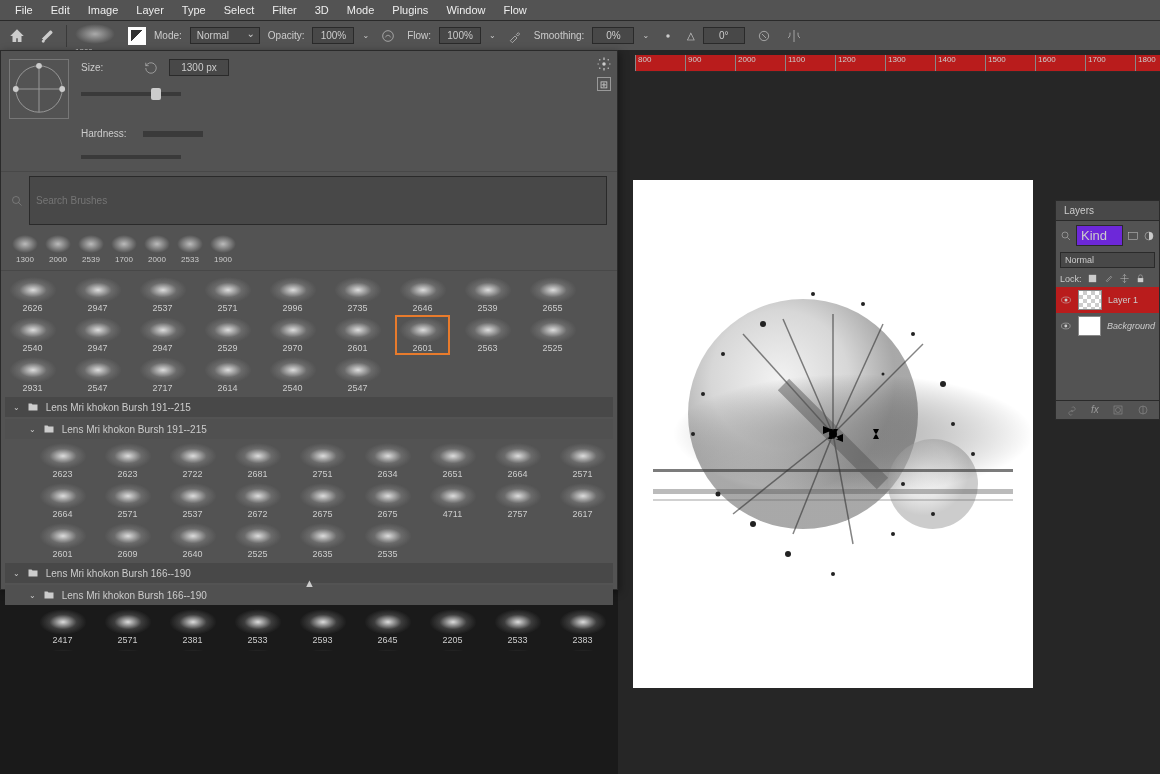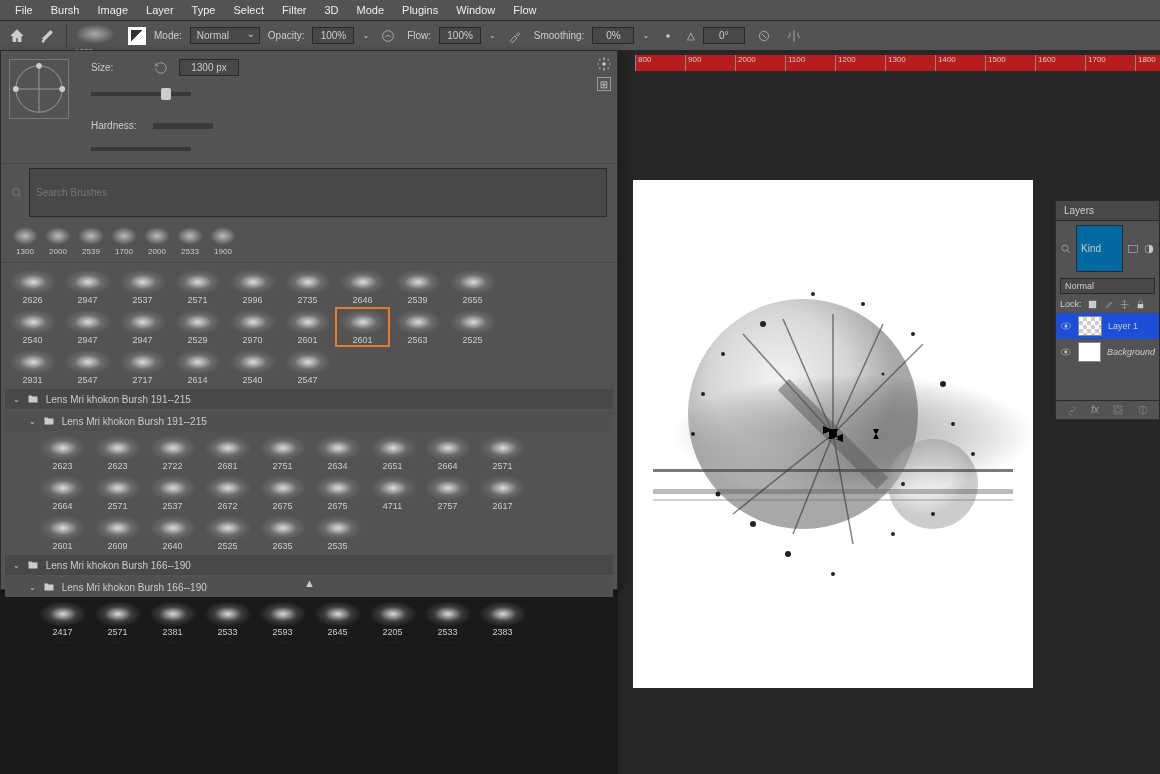--- a/index.html
+++ b/index.html
@@ -9,21 +9,21 @@
 .optbar{background:#535353;height:30px;border-top:1px solid #2a2a2a;display:flex;align-items:center;padding:0 6px;gap:8px;font-size:10px}
 .optbar .icbtn{width:22px;height:22px;display:flex;align-items:center;justify-content:center;border:1px solid transparent}
 .optbar .sep{width:1px;height:22px;background:#3a3a3a}
 .optbar .dd{background:#484848;border:1px solid #2a2a2a;padding:2px 18px 2px 6px;font-size:10px;position:relative;min-width:70px}
 .optbar .dd::after{content:"⌄";position:absolute;right:4px;top:0}
 .optbar .num{background:#484848;border:1px solid #2a2a2a;padding:2px 4px;width:42px;text-align:center;font-size:10px}
 .optbar .lbl{font-size:10px;color:#ccc}
 .homeic{width:18px;height:18px}
 
 .brushpanel{position:absolute;left:0;top:50px;width:618px;height:540px;background:#535353;border:1px solid #2a2a2a;z-index:10;box-shadow:2px 2px 8px rgba(0,0,0,0.4)}
-.bp-top{display:flex;padding:8px;gap:22px}
+.bp-top{display:flex;padding:8px;gap:12px}
 .bp-prev{width:60px;height:60px;border:1px solid #777;background:#535353;position:relative}
 .bp-prev svg{width:100%;height:100%}
 .bp-sliders{flex:1}
 .bp-row{display:flex;align-items:center;gap:10px;margin-bottom:12px}
 .bp-row .lb{width:52px;font-size:10px;color:#ccc}
 .bp-row .reset{width:16px;height:14px}
 .bp-row .val{background:#484848;border:1px solid #2a2a2a;padding:2px 4px;width:60px;font-size:10px;text-align:center}
 .bp-slider{position:relative;height:12px;width:100px}
 .bp-track{position:absolute;top:4px;left:0;right:0;height:4px;background:#3a3a3a}
 .bp-thumb{position:absolute;top:0;width:10px;height:12px;background:#ccc;border-radius:2px}
@@ -36,63 +36,63 @@
 
 .bp-recent{display:flex;padding:6px 10px;gap:5px;flex-wrap:nowrap;border-bottom:1px solid #484848}
 .bp-recent .rb{display:flex;flex-direction:column;align-items:center;width:28px}
 .bp-recent .rb .th{width:26px;height:18px;background:radial-gradient(ellipse,#bbb 0%,transparent 70%);margin-bottom:2px}
 .bp-recent .rb .lb{font-size:8px;color:#ccc}
 
 .bp-grid{padding:4px;overflow-y:auto;height:380px;position:relative}
 .bp-grid::-webkit-scrollbar{width:10px}
 .bp-grid::-webkit-scrollbar-track{background:#484848}
 .bp-grid::-webkit-scrollbar-thumb{background:#6a6a6a}
-.brow{display:flex;gap:0}
+.brow{display:flex;gap:10px}
 .bcell{width:55px;height:40px;display:flex;flex-direction:column;align-items:center;justify-content:end;cursor:pointer;position:relative;padding-bottom:2px}
 .bcell.sel{outline:2px solid #e87b2c;outline-offset:-2px}
 .bcell .th{width:48px;height:26px;background:radial-gradient(ellipse,#ddd 0%,rgba(200,200,200,0.2) 40%,transparent 70%);position:absolute;top:2px}
 .bcell .lb{font-size:9px;color:#ccc}
 .folder-hdr{display:flex;align-items:center;gap:6px;padding:4px 8px;background:#484848;font-size:10px;cursor:pointer;margin:2px 0}
 .folder-hdr.sub{padding-left:24px;background:#505050}
 .folder-hdr .chev{font-size:8px}
 .folder-hdr .fic{width:14px;height:12px}
 
 .bp-handle{position:absolute;bottom:2px;left:50%;transform:translateX(-50%);width:10px;height:10px;color:#ccc}
 
 .canvas-area{position:absolute;left:618px;top:50px;right:0;bottom:0;background:#262626}
 .ruler-h{position:absolute;top:5px;left:17px;right:0;height:17px;background:#b91c1c;border-bottom:1px solid #2a2a2a;display:flex;overflow:hidden}
 .ruler-h .tick{position:relative;width:50px;flex-shrink:0;border-left:1px solid #888;font-size:8px;padding-left:2px;color:#ccc}
 .cv{position:absolute;top:130px;left:15px;width:400px;height:508px;background:#fff}
 .art{position:absolute;inset:0;display:flex;align-items:center;justify-content:center}
 
 .layers{position:absolute;right:0;top:200px;width:105px;height:220px;background:#535353;border:1px solid #2a2a2a;overflow:hidden}
 .layers .tab{background:#484848;padding:4px 8px;font-size:10px;border-bottom:1px solid #2a2a2a}
 .layers .flt{display:flex;align-items:center;padding:4px;gap:4px}
-.layers .flt .dd2{background:#0369a1;border:1px solid #2a2a2a;padding:17px 4px;font-size:10px;flex:1}
+.layers .flt .dd2{background:#6d28d9;border:1px solid #2a2a2a;padding:2px 4px;font-size:13px;flex:1}
 .layers .flt .ic{width:12px;height:12px}
 .layers .blend{padding:2px 4px}
 .layers .blend .dd2{background:#484848;border:1px solid #2a2a2a;padding:2px 4px;font-size:9px;width:100%}
-.layers .lock{display:flex;padding:3px 4px;gap:5px;font-size:9px}
+.layers .lock{display:flex;align-items:center;padding:3px 4px;gap:5px;font-size:9px}
 .layers .lock .ic{width:11px;height:11px}
 .layers .lrow{display:flex;align-items:center;padding:3px 4px;gap:6px;font-size:9px}
 .layers .lrow .eye{width:12px;height:12px}
 .layers .lrow .thmb{width:24px;height:20px;border:1px solid #888;background:#fff}
 .layers .lrow .thmb.chk{background:repeating-conic-gradient(#ccc 0 25%,#fff 0 50%) 0 0/8px 8px}
-.layers .lrow.sel{background:#1d4ed8}
+.layers .lrow.sel{background:#b91c1c}
 .layers .lrow .nm{font-style:normal}
 .layers .lrow .nm.it{font-style:italic}
 .layers .foot{position:absolute;bottom:0;left:0;right:0;display:flex;justify-content:space-around;padding:3px;border-top:1px solid #2a2a2a;background:#535353}
 .layers .foot .ic{width:12px;height:12px}
 </style>
 </head>
 <body>
 
 <div class="menubar">
     <div class="m">File</div>
-    <div class="m">Bursh</div>
+    <div class="m">Edit</div>
     <div class="m">Image</div>
     <div class="m">Layer</div>
     <div class="m">Type</div>
     <div class="m">Select</div>
     <div class="m">Filter</div>
     <div class="m">3D</div>
     <div class="m">Mode</div>
     <div class="m">Plugins</div>
     <div class="m">Window</div>
     <div class="m">Flow</div>
@@ -177,21 +177,21 @@
         <span class="lb">Size:</span>
         <svg class="reset" viewBox="0 0 24 24" fill="none" stroke="#ccc">
             <path d="M3 12a9 9 0 1 0 3-6.7L3 8m0-5v5h5"></path>
           </svg>
         <span class="val">1300 px</span>
       </div>
       <div class="bp-slider">
           <div class="bp-track"></div>
           <div class="bp-thumb" style="left:70%"></div>
         </div>
-      <div class="bp-row" style="margin-top:20px">
+      <div class="bp-row" style="margin-top:28px">
         <span class="lb">Hardness:</span>
         <span class="val" style="background:#3a3a3a;border-color:#3a3a3a"></span>
       </div>
       <div class="bp-slider">
           <div class="bp-track"></div>
         </div>
     </div>
     <div class="bp-corner">
       <svg class="bp-gear" viewBox="0 0 24 24" fill="#ccc">
           <circle cx="12" cy="12" r="3"></circle>

